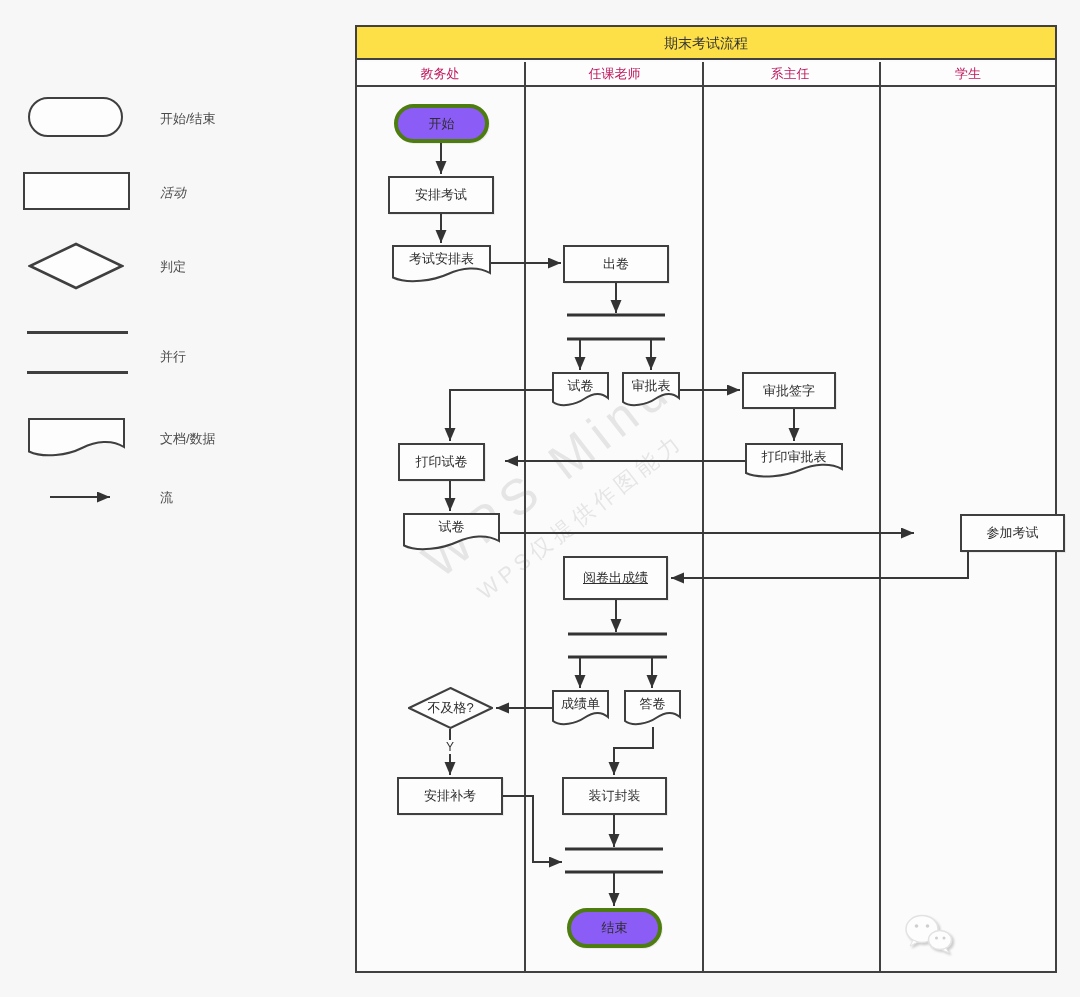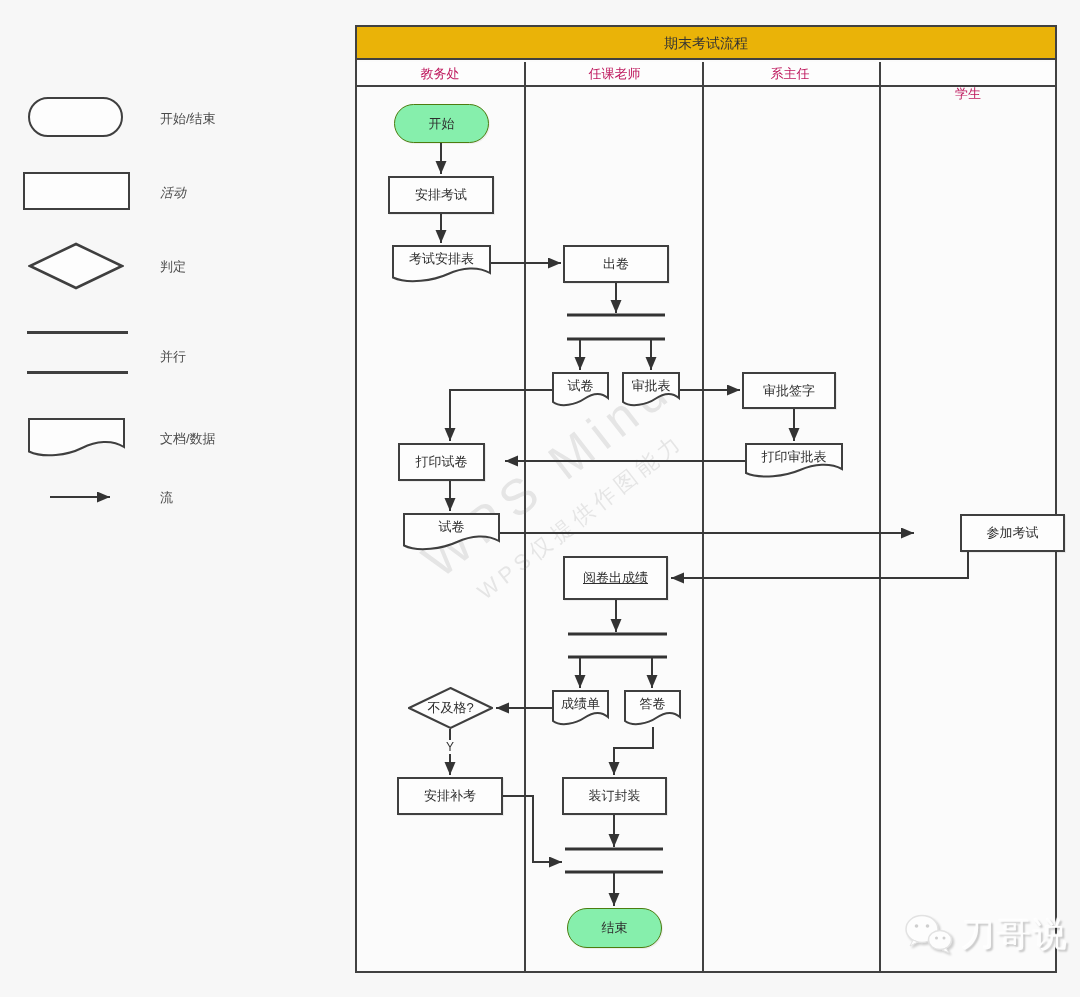--- a/index.html
+++ b/index.html
@@ -16,21 +16,21 @@
   
   .lg-label { position:absolute; left:160px; font-size:13px; color:#4a4a4a; }
   .lg-term  { position:absolute; border:2px solid #3f3f3f; border-radius:20px; background:#fdfdfd; }
   .lg-rect  { position:absolute; border:2px solid #3f3f3f; background:#fdfdfd; }
   .lg-line  { position:absolute; border-top:3px solid #3f3f3f; }
 
   
   .frame { position:absolute; left:355px; top:25px; width:702px; height:948px;
            border:2px solid #414141; background:#fbfbfb; }
   .title-row { position:absolute; left:357px; top:27px; width:698px; height:33px;
-               background:#eab308; border-bottom:2px solid #414141;
+               background:#fde047; border-bottom:2px solid #414141;
                line-height:32px; text-align:center; font-size:14px; color:#333; }
   .header-row { position:absolute; left:357px; top:62px; width:698px; height:25px;
                 background:#fdfdfd; border-bottom:2px solid #414141; }
   .lane-label { position:absolute; top:65px; font-size:13px; color:#be185d; width:170px; text-align:center; }
   .lane-sep { position:absolute; top:62px; width:2px; height:909px; background:#414141; }
 
   
   .watermark { position:absolute; left:330px; top:370px; width:460px; height:240px;
                transform:rotate(-38deg); transform-origin:center;
                display:flex; flex-direction:column; align-items:center; justify-content:center;
@@ -38,21 +38,21 @@
   .wm1 { font-size:50px; letter-spacing:8px; }
   .wm2 { font-size:22px; letter-spacing:5px; margin-top:10px; }
 
   
   svg.connectors { position:absolute; left:0; top:0; z-index:2; }
 
   
   .node { position:absolute; z-index:3; font-size:13px; color:#2e2e2e;
           display:flex; align-items:center; justify-content:center; text-align:center; }
   .n-rect { background:#fdfdfd; border:2px solid #3f3f3f; box-shadow:1px 1px 0 rgba(0,0,0,0.06); }
-  .n-term { background:#86efac; border:1px solid #4d7c0f; border-radius:20px; box-shadow:1px 1px 0 rgba(0,0,0,0.06);font-family:Liberation Mono, monospace; }
+  .n-term { background:#8b5cf6; border:4px solid #4d7c0f; border-radius:20px; box-shadow:1px 1px 0 rgba(0,0,0,0.06);font-family:Liberation Mono, monospace; }
   .n-doc, .n-diamond { background:transparent; border:none; }
   .n-doc svg, .n-diamond svg { position:absolute; left:0; top:0; width:100%; height:100%; }
   .n-doc .lbl { position:absolute; left:0; right:0; top:0; height:28px; line-height:28px; }
   .n-diamond .lbl { position:relative; }
   .edge-label { position:absolute; z-index:4; font-size:12px; color:#333;
                 background:#fbfbfb; padding:0 2px; }
 
   
   .branding { position:absolute; left:903px; top:912px; z-index:3;
               display:flex; align-items:center; gap:6px; }
@@ -85,21 +85,21 @@
   <div class="lg-label" style="top:430px;">文档/数据</div>
   <div class="lg-label" style="top:489px;">流</div>
 </div>
 
 <div class="frame"></div>
 <div class="title-row">期末考试流程</div>
 <div class="header-row"></div>
 <div class="lane-label" style="left:355px; width:170px;">教务处</div>
 <div class="lane-label" style="left:526px; width:177px;">任课老师</div>
 <div class="lane-label" style="left:704px; width:172px;">系主任</div>
-<div class="lane-label" style="left:881px; width:174px;margin-top:20px;">学生</div>
+<div class="lane-label" style="left:881px; width:174px;">学生</div>
 <div class="lane-sep" style="left:524px;"></div>
 <div class="lane-sep" style="left:702px;"></div>
 <div class="lane-sep" style="left:879px;"></div>
 
 <div class="watermark">
   <div class="wm1">WPS Mind</div>
   <div class="wm2">WPS仅提供作图能力</div>
 </div>
 
 <svg class="connectors" width="1080" height="997">
@@ -228,14 +228,13 @@
   <svg width="52" height="46" viewBox="0 0 52 46">
     <ellipse cx="19" cy="17" rx="16" ry="13.5" fill="#fdfdfd" stroke="#e2e2e2" stroke-width="1.5"></ellipse>
     <path d="M10,28 L7,34 L15,30 Z" fill="#fdfdfd" stroke="#e2e2e2" stroke-width="1"></path>
     <circle cx="13.5" cy="14" r="1.8" fill="#cfcfcf"></circle>
     <circle cx="24.5" cy="14" r="1.8" fill="#cfcfcf"></circle>
     <ellipse cx="37" cy="28" rx="11.5" ry="9.5" fill="#fdfdfd" stroke="#e2e2e2" stroke-width="1.5"></ellipse>
     <path d="M43,36 L46,41 L39,38 Z" fill="#fdfdfd" stroke="#e2e2e2" stroke-width="1"></path>
     <circle cx="33.5" cy="26" r="1.5" fill="#cfcfcf"></circle>
     <circle cx="41" cy="26" r="1.5" fill="#cfcfcf"></circle>
   </svg>
-  <span class="txt">刀哥说</span>
 </div>
 
 </body></html>

